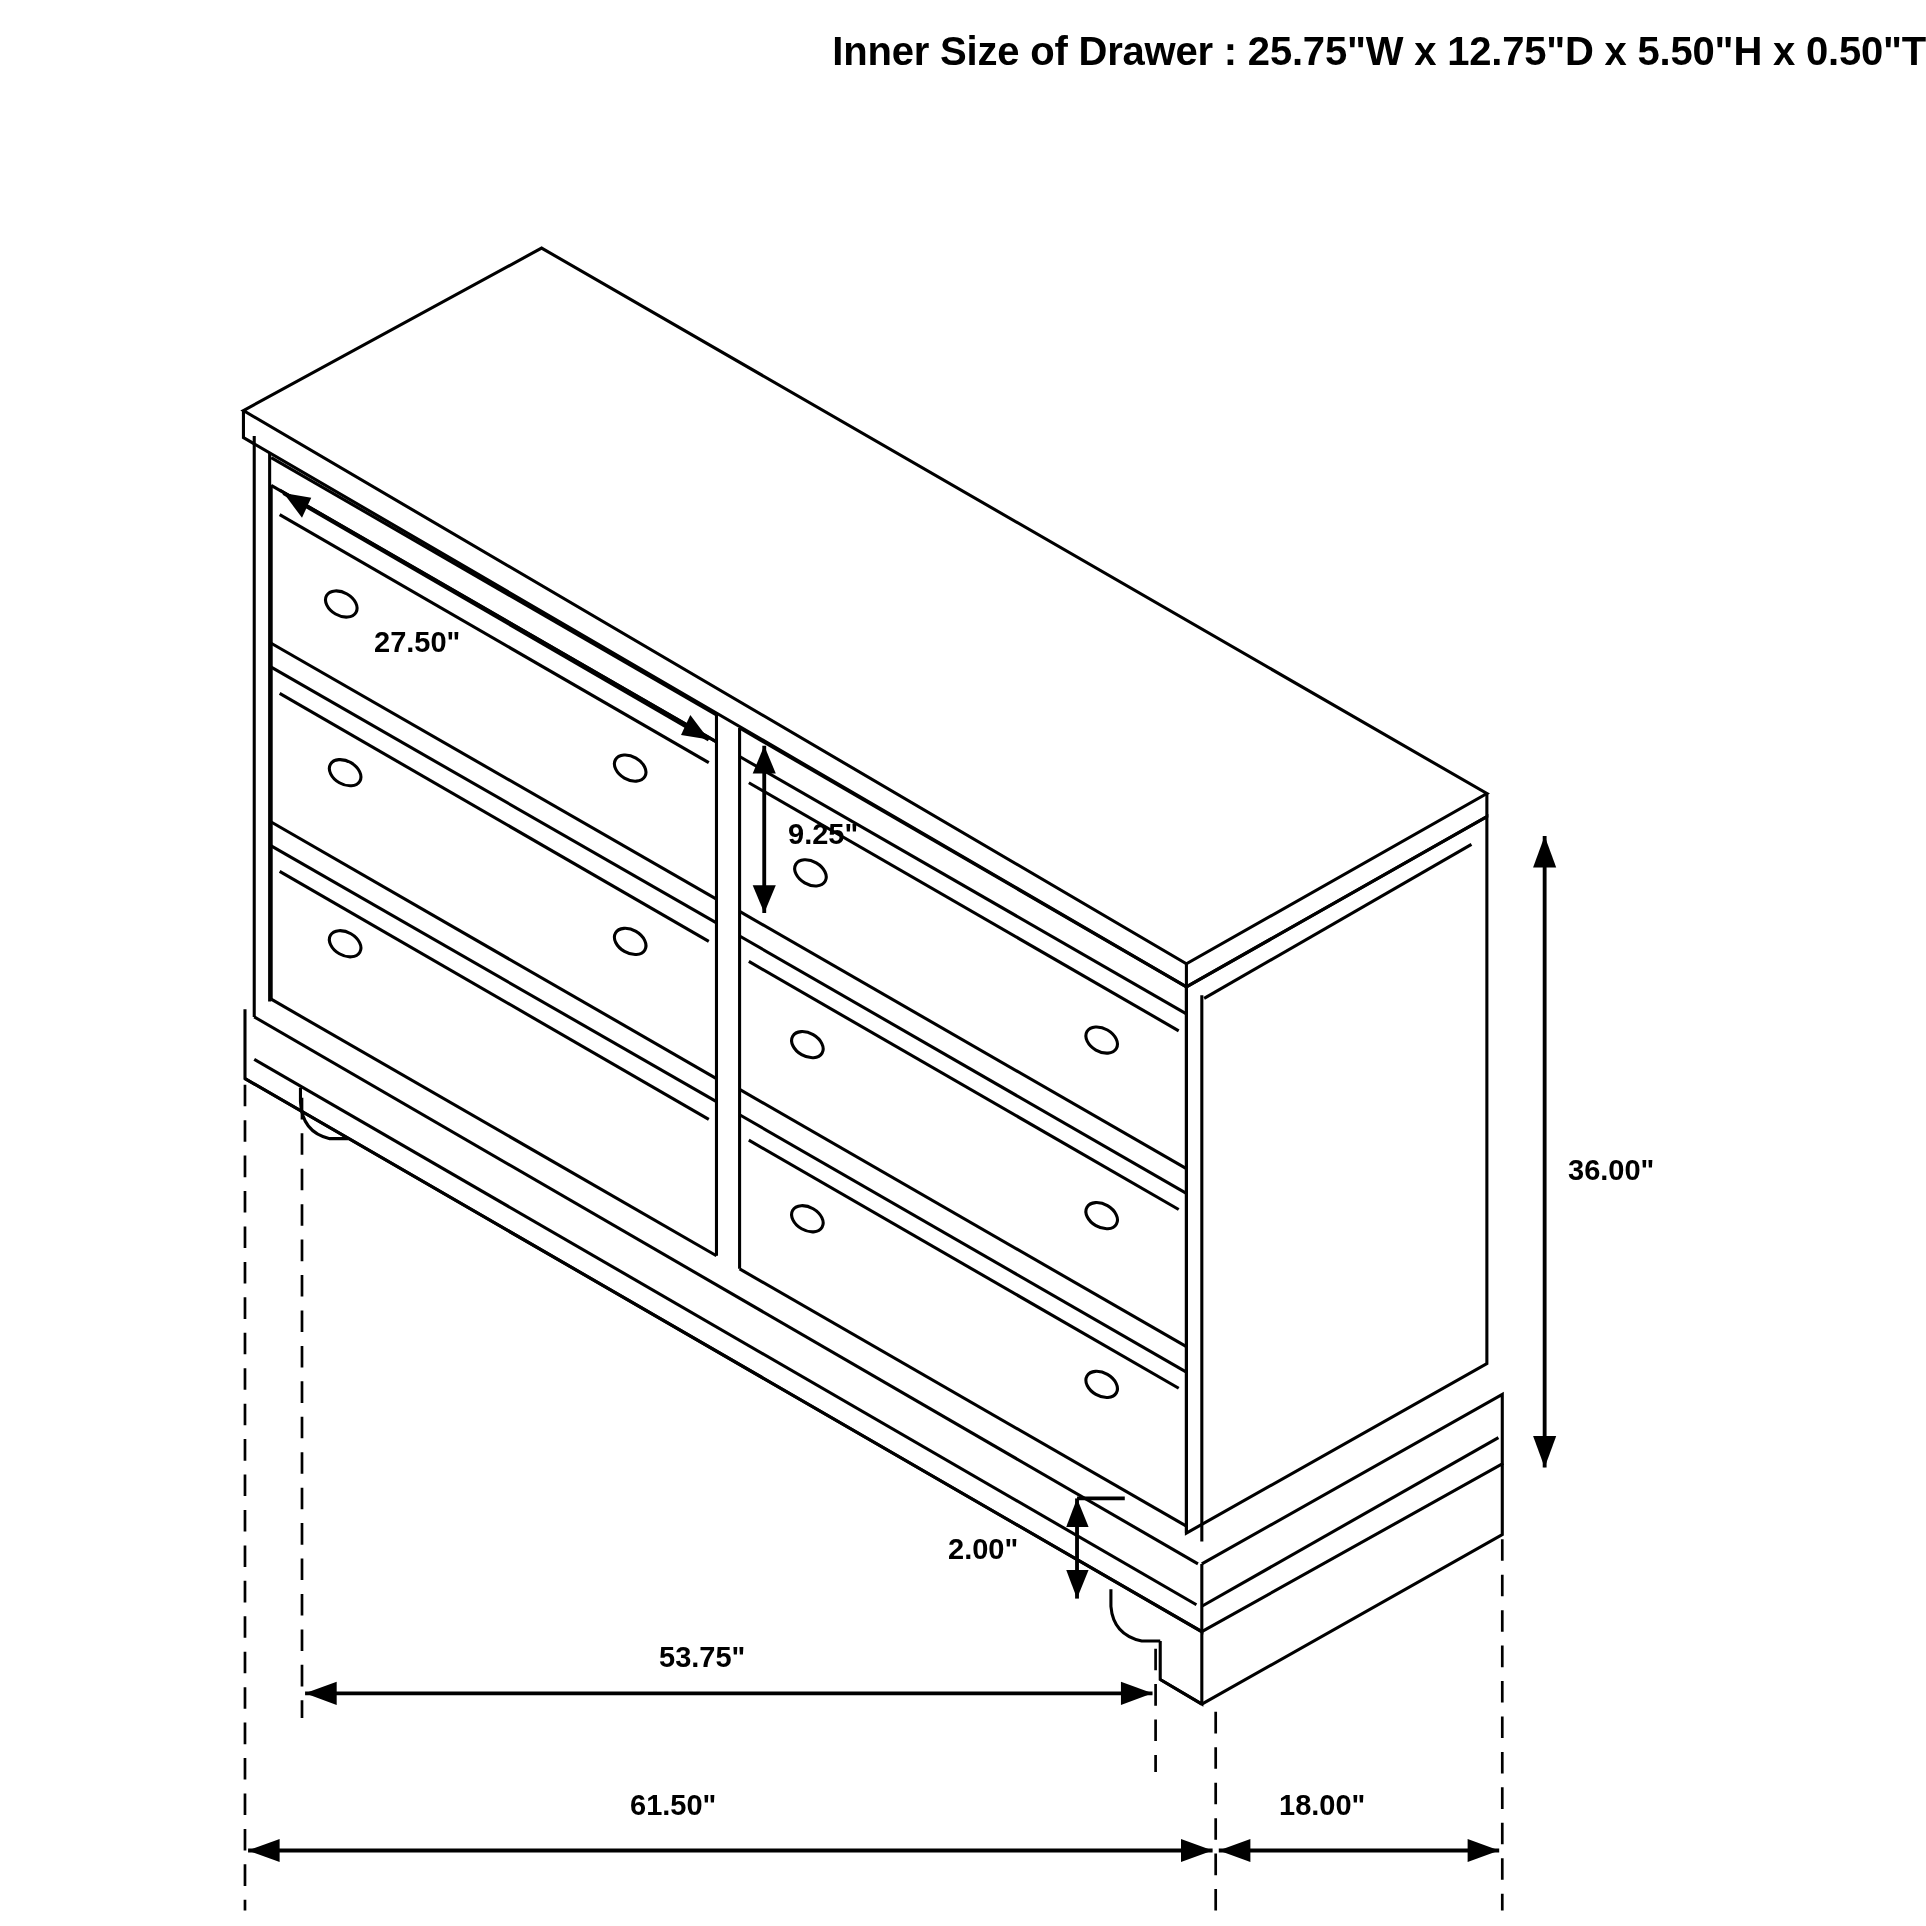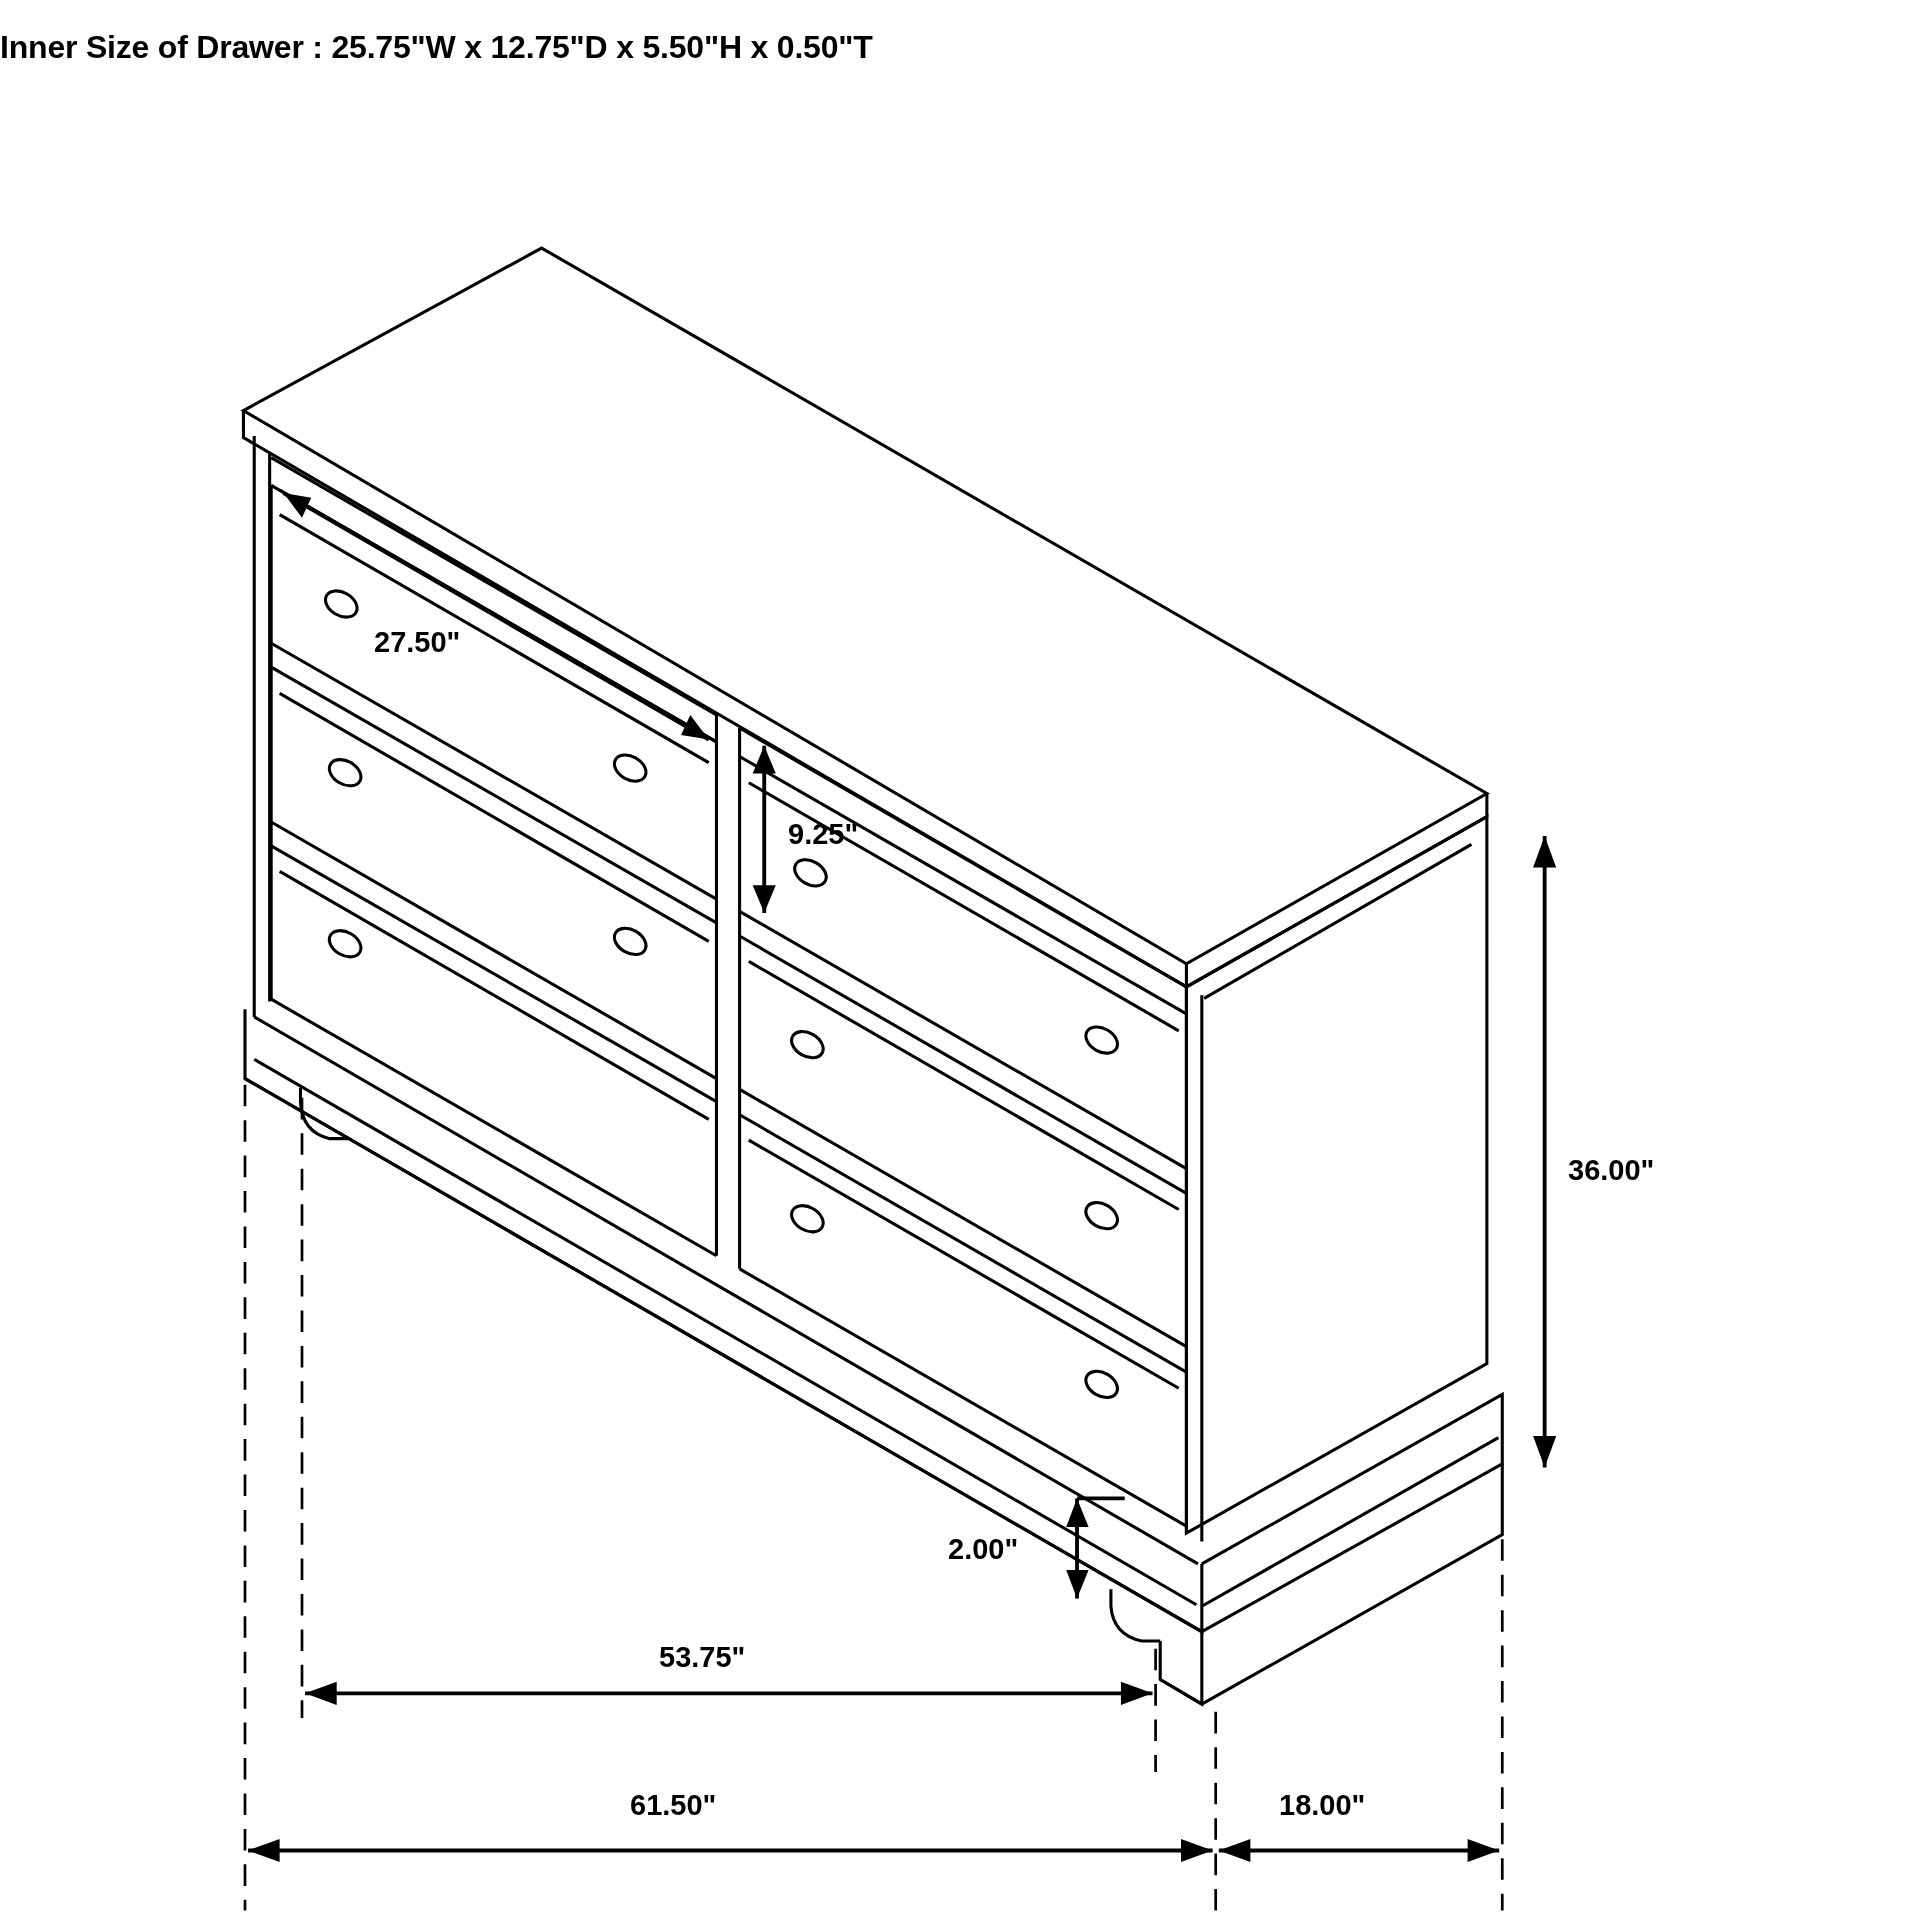--- a/index.html
+++ b/index.html
@@ -18,22 +18,22 @@
     position: relative;
     width: 1926px;
     height: 1926px;
     background: #ffffff;
   }
   #title {
     position: absolute;
     top: 29px;
     left: 0;
     width: 1926px;
-    text-align: left;
-    font-size: 32px;
+    text-align: right;
+    font-size: 40px;
     font-weight: bold;
     letter-spacing: -0.2px;
   }
   svg#drawing {
     position: absolute;
     top: 0;
     left: 0;
     width: 1926px;
     height: 1926px;
   }

